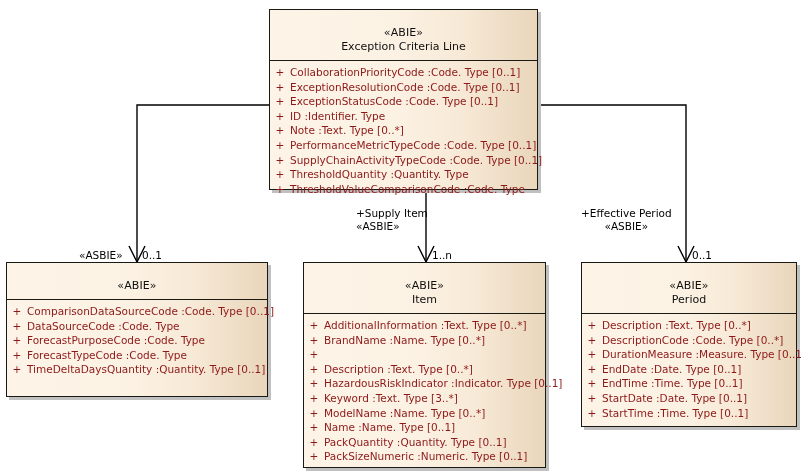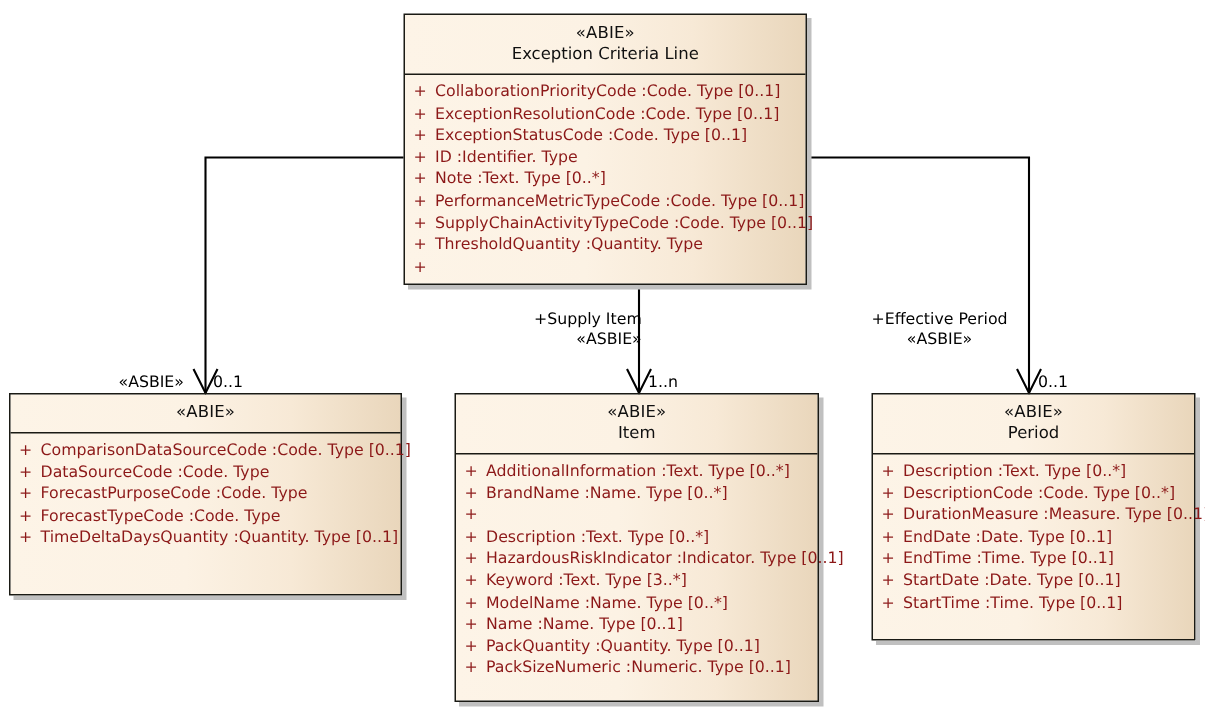--- a/index.html
+++ b/index.html
@@ -30,20 +30,21 @@
     text-align: center;
     padding: 5px 4px 6px 4px;
     color: #101010;
     font-size: 11px;
     line-height: 14px;
   }
   .uml-stereotype {
     display: block;
     font-size: 11px;
     letter-spacing: 0.1px;
+    margin-top: 11px;
   }
   .uml-name {
     display: block;
     font-size: 11px;
   }
   .uml-attrs {
     padding: 4px 0 6px 0;
   }
   .uml-attr {
     display: flex;
@@ -102,21 +103,21 @@
 
   <path d="M 538 105 L 686 105 L 686 262" fill="none" stroke="#000000" stroke-width="1.4"></path>
   <path d="M 678 246 L 686 262 L 694 246" fill="none" stroke="#000000" stroke-width="1.4"></path>
 </svg>
 
 <div class="edge-label" style="left:79px; top:249px;">
   <span class="lbl-stereo">«ASBIE»</span>
 </div>
 <div class="mult-label" style="left:142px; top:249px;">0..1</div>
 
-<div class="edge-label" style="left:356px; top:207px; text-align:right;">
+<div class="edge-label" style="left:356px; top:207px; text-align:left;">
   <span class="lbl-role">+Supply Item</span>
   <span class="lbl-stereo">«ASBIE»</span>
 </div>
 <div class="mult-label" style="left:432px; top:249px;">1..n</div>
 
 <div class="edge-label" style="left:581px; top:207px; text-align:center;">
   <span class="lbl-role">+Effective Period</span>
   <span class="lbl-stereo">«ASBIE»</span>
 </div>
 <div class="mult-label" style="left:692px; top:249px;">0..1</div>
@@ -154,20 +155,21 @@
       <div class="uml-attr">
         <span class="vis">+</span>
         <span class="sig">SupplyChainActivityTypeCode  :Code. Type [0..1]</span>
       </div>
       <div class="uml-attr">
         <span class="vis">+</span>
         <span class="sig">ThresholdQuantity  :Quantity. Type</span>
       </div>
       <div class="uml-attr">
         <span class="vis">+</span>
+        <span class="sig">ThresholdValueComparisonCode  :Code. Type</span>
       </div>
     </div>
 </div>
 
 <div class="uml-class" id="cls-forecast-exception-criterion-line" style="left:6px; top:262px; width:262px; height:135px;">
   <div class="uml-header">
     <span class="uml-stereotype">«ABIE»</span>
   </div>
   <div class="uml-attrs">
       <div class="uml-attr">

